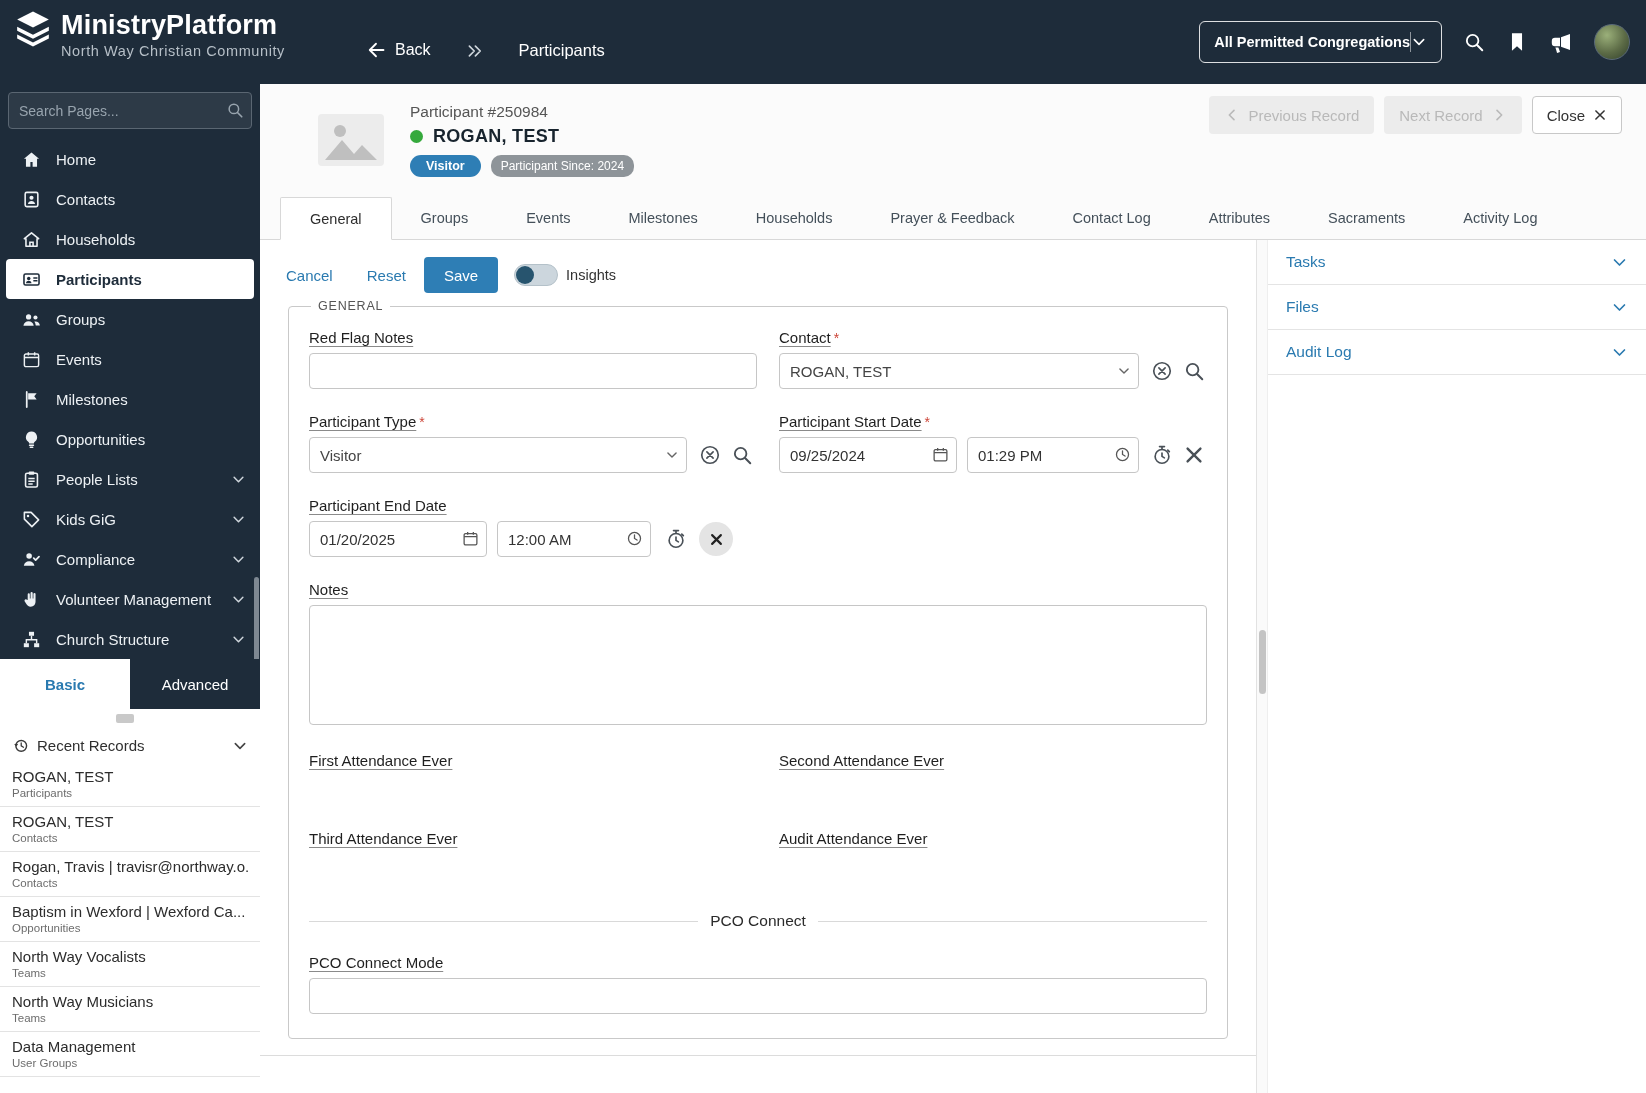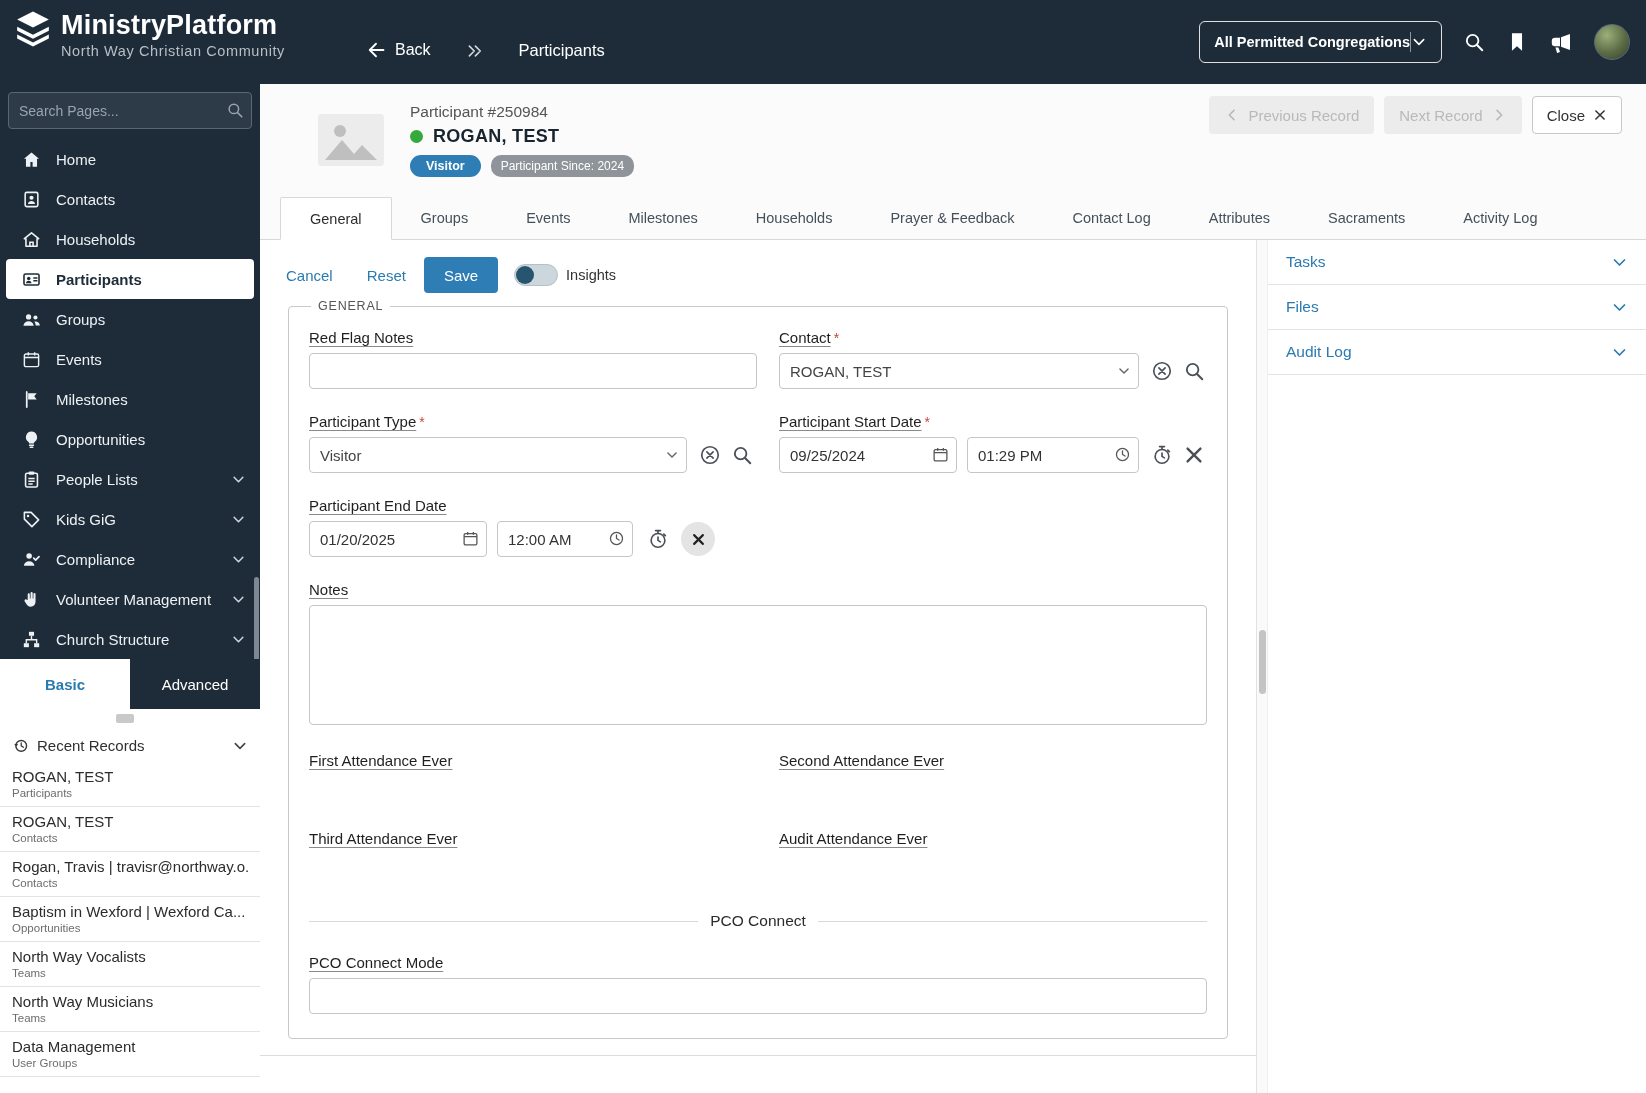--- a/index.html
+++ b/index.html
@@ -698,21 +698,21 @@
             <div class="fieldrow">
               <div class="iconin" style="width:178px">
                 <input class="tinput" value="01/20/2025" style="">
                 <span class="inic">
                     <svg class="sv" viewBox="0 0 24 24">
                       <use href="#i-calendar"></use>
                     </svg>
                   </span>
               </div>
               <span style="width:10px"></span>
-              <div class="iconin" style="width:136px">
+              <div class="iconin" style="width:154px">
                 <input class="tinput" value="12:00 AM" style="">
                 <span class="inic">
                     <svg class="sv" viewBox="0 0 24 24">
                       <use href="#i-clock"></use>
                     </svg>
                   </span>
               </div>
               <span style="width:14px"></span>
               <button class="ibtn">
                   <svg class="sv" viewBox="0 0 24 24">

